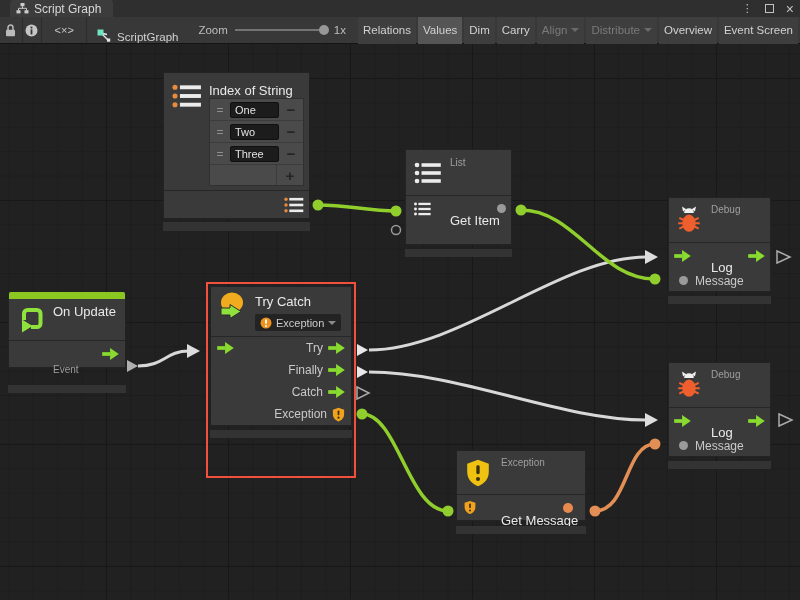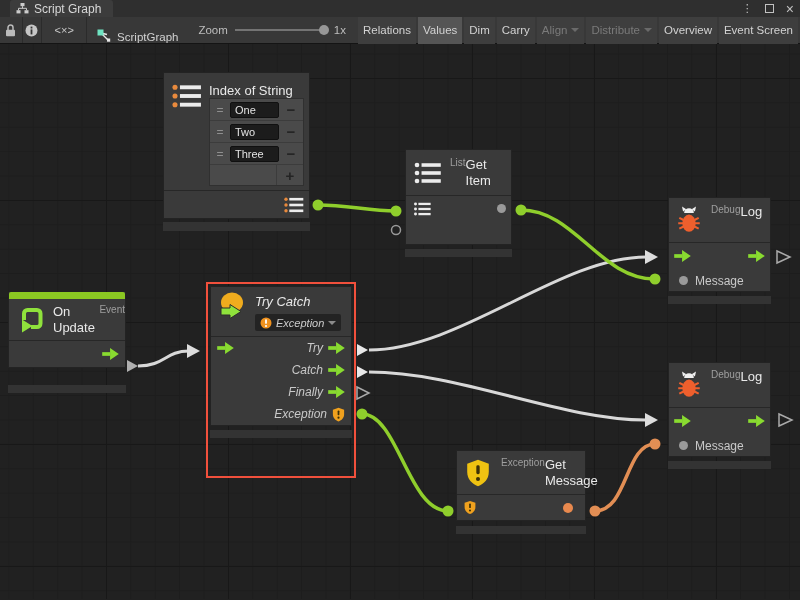--- a/index.html
+++ b/index.html
@@ -42,42 +42,42 @@
       linear-gradient(90deg, #1d1d1d 1px, transparent 1px);
     background-size:122px 122px, 122px 122px, 24.4px 24.4px, 24.4px 24.4px;
     background-position:106px 34px, 106px 34px, 8.4px 9.6px, 8.4px 9.6px; }
   svg.wires { position:absolute; left:0; top:0; z-index:1; }
 
   .node { position:absolute; background:#3a3a3a; border:1px solid #232323; z-index:2; }
   .nfooter { position:absolute; background:#333333; z-index:2; }
   .hdr { position:relative; border-bottom:1px solid #272727; }
   .cat { font-size:10px; color:#9f9f9f; line-height:12px; }
   .big { font-size:13px; color:#e9e9e9; line-height:16px; }
-  .hdr-text { position:absolute; display:flex; justify-content:center; }
+  .hdr-text { position:absolute; display:flex; flex-direction:column; justify-content:center;gap:44px; }
   .prow { position:relative; }
   .plabel { font-size:12px; color:#c9c9c9; }
   .dot { position:absolute; border-radius:50%; }
   .flowarrow { position:absolute; }
   .vbox { position:absolute; background:#1c1c1c; border:1px solid #101010; border-radius:2px;
           color:#dcdcdc; font-size:11px; display:flex; align-items:center; justify-content:center; }
 
   
   .ledit { position:absolute; left:45px; top:25px; width:95px; background:#4a4a4a; border:1px solid #303030; }
   .lrow { height:22px; display:flex; align-items:center; border-bottom:1px solid #3c3c3c; }
   .lhandle { width:20px; text-align:center; color:#8f8f8f; font-size:12px; }
   .linput { flex:1; height:16px; background:#1c1c1c; border:1px solid #101010; border-radius:2px;
             color:#e2e2e2; font-size:11px; padding-left:4px; display:flex; align-items:center; }
   .lminus { width:24px; text-align:center; color:#242424; font-size:15px; font-weight:bold; }
   .lplusrow { height:20px; display:flex; justify-content:flex-end; }
   .lplus { width:27px; border-left:1px solid #3c3c3c; color:#242424; font-size:15px; font-weight:bold;
            display:flex; align-items:center; justify-content:center; }
 
   
   .tc-wrap { position:absolute; left:206px; top:238px; width:150px; height:196px;
-             border:2px solid #f1503c; padding:2px; z-index:2;font-style:italic; }
+             border:2px solid #f1503c; padding:2px; z-index:2; }
   .tc-node { width:142px; height:140px; background:#3a3a3a; border:1px solid #232323; }
   .tc-hdr { position:relative; height:50px; border-bottom:1px solid #272727; }
   .tc-pill { position:absolute; left:44px; top:27px; height:17px; background:#232323; border-radius:2px;
              display:flex; align-items:center; gap:4px; padding:0 5px; }
   .tc-pill span.lbl { font-size:11px; color:#cccccc; }
   .tc-row { height:22px; position:relative; display:flex; align-items:center; justify-content:flex-end; padding-right:6px; gap:5px; }
   .tc-foot { margin-top:4px; height:8px; background:#333333; }
 
   .cap { height:7px; background:#8bc822; border-radius:2px 2px 0 0; }
 </style>
@@ -360,28 +360,28 @@
             <rect y="4.5" width="8.5" height="4" fill="#89db30"></rect>
               <polygon points="8.5,0 18,6.5 8.5,13" fill="#89db30"></polygon>
           </svg>
           <span class="plabel">Try</span>
           <svg width="17" height="12" viewBox="0 0 18 13">
             <rect y="4.5" width="8.5" height="4" fill="#89db30"></rect>
               <polygon points="8.5,0 18,6.5 8.5,13" fill="#89db30"></polygon>
           </svg>
         </div>
         <div class="tc-row">
-          <span class="plabel">Catch</span>
+          <span class="plabel">Finally</span>
           <svg width="17" height="12" viewBox="0 0 18 13">
             <rect y="4.5" width="8.5" height="4" fill="#89db30"></rect>
               <polygon points="8.5,0 18,6.5 8.5,13" fill="#89db30"></polygon>
           </svg>
         </div>
         <div class="tc-row">
-          <span class="plabel">Finally</span>
+          <span class="plabel">Catch</span>
           <svg width="17" height="12" viewBox="0 0 18 13">
             <rect y="4.5" width="8.5" height="4" fill="#89db30"></rect>
               <polygon points="8.5,0 18,6.5 8.5,13" fill="#89db30"></polygon>
           </svg>
         </div>
         <div class="tc-row">
           <span class="plabel">Exception</span>
           <svg width="13" height="15" viewBox="0 0 20 24">
             <path d="M10 1 L19 4.2 V11 c0 6.5 -4 10 -9 12 c-5 -2 -9 -5.5 -9 -12 V4.2 Z" fill="#f0a11e"></path>
             <rect x="8.6" y="5.5" width="2.8" height="7.5" rx="1.2" fill="#3c3008"></rect>

